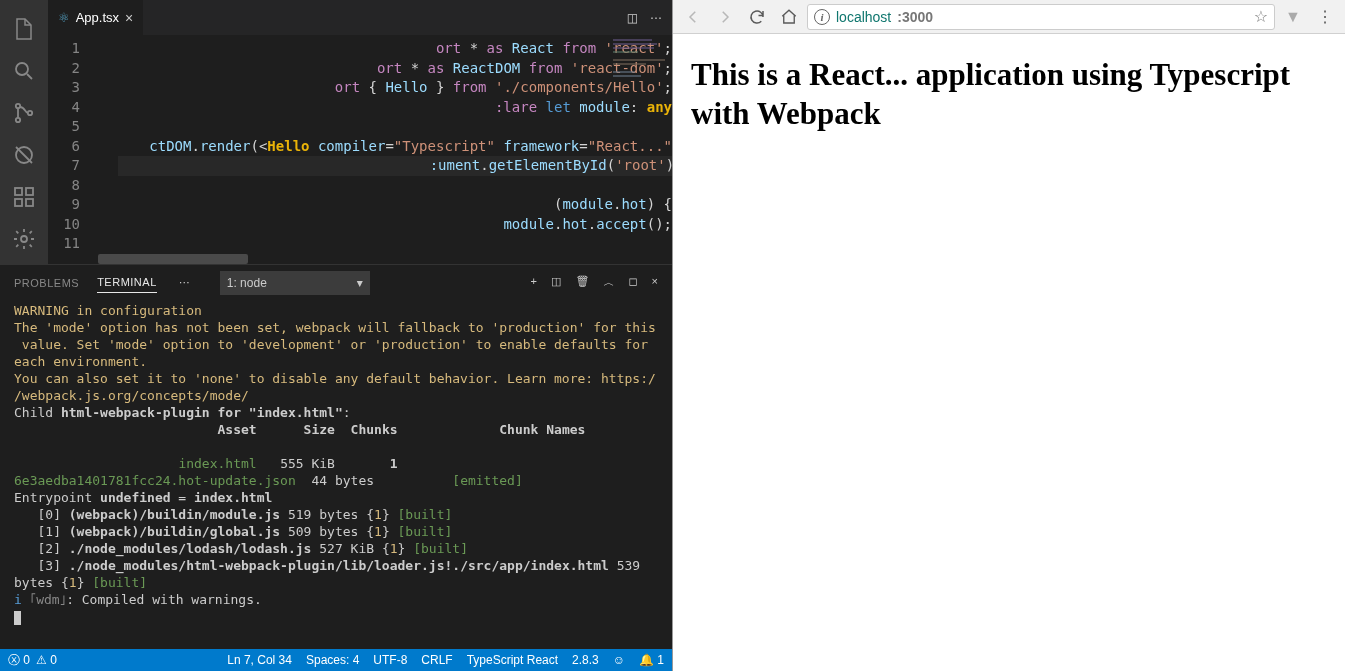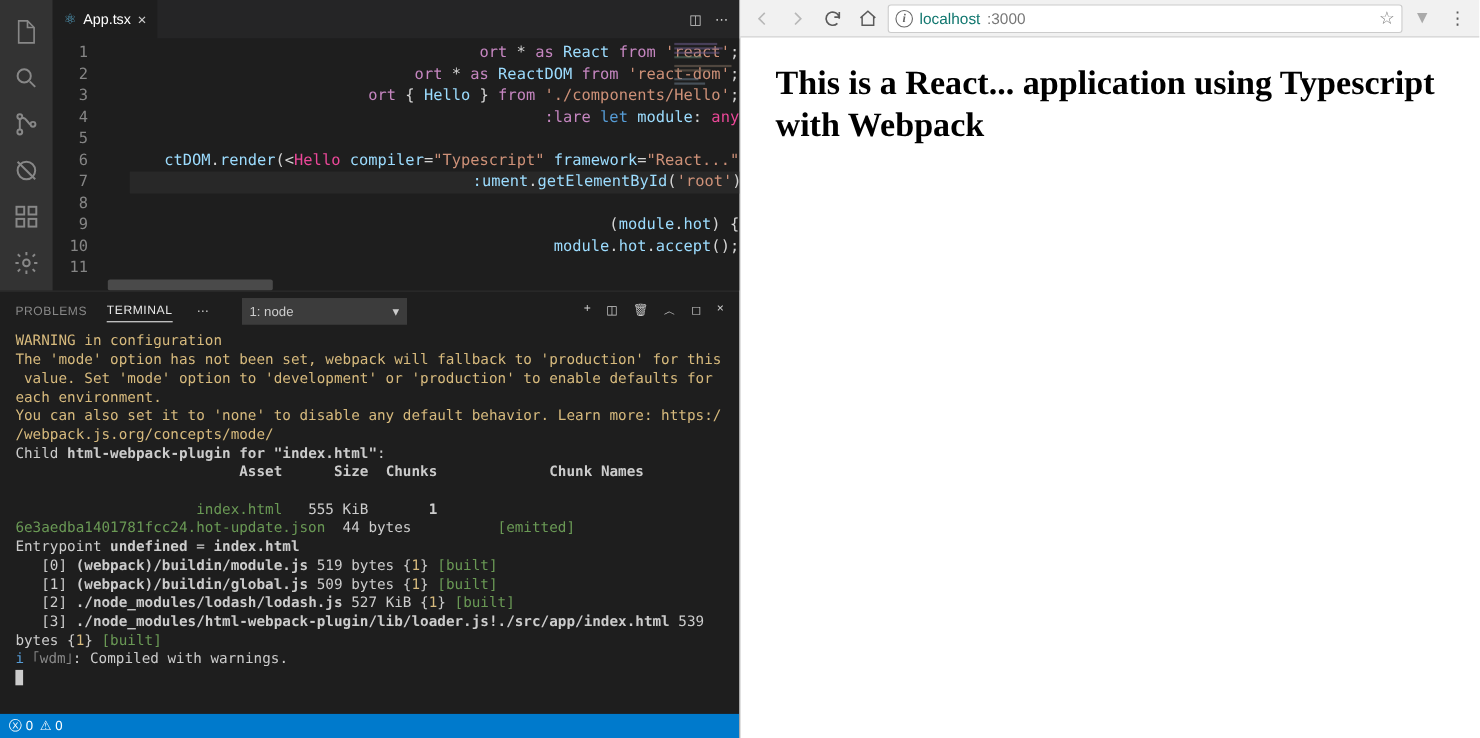--- a/index.html
+++ b/index.html
@@ -15,21 +15,21 @@
 .tab{display:flex;align-items:center;padding:0 10px;background:#1e1e1e;color:#fff;font-size:13px;gap:6px;cursor:pointer;}
 .tab .fi{color:#519aba;}
 .tab .cl{color:#ccc;cursor:pointer;font-size:14px;}
 .tabs-sp{flex:1;}
 .tabs-ic{display:flex;align-items:center;gap:12px;padding:0 10px;color:#ccc;}
 .tabs-ic span{cursor:pointer;}
 .ed{flex:1;display:flex;background:#1e1e1e;font-family:Consolas,monospace;font-size:14px;position:relative;overflow:hidden;}
 .gut{width:50px;text-align:right;color:#858585;padding:4px 18px 0 0;line-height:19.5px;user-select:none;}
 .code{flex:1;padding:4px 0 0 0;line-height:19.5px;white-space:pre;color:#d4d4d4;text-align:right;}
 .cl7{background:#282828;display:inline-block;width:100%;margin-left:20px;}
-.k{color:#c586c0;}.v{color:#9cdcfe;}.t{color:#ec4899;}.s{color:#ce9178;}.b{color:#569cd6;}
+.k{color:#c586c0;}.v{color:#9cdcfe;}.t{color:#eab308;font-weight:bold;}.s{color:#ce9178;}.b{color:#569cd6;}
 .curs{border-left:1px solid #fff;}
 .mini{position:absolute;top:4px;right:4px;width:55px;height:70px;opacity:.55;}
 .mini div{height:2px;margin-bottom:2px;}
 .hscroll{position:absolute;bottom:0;left:50px;height:10px;width:150px;background:#4a4a4a;border-radius:2px;}
 .panel{height:385px;background:#1e1e1e;display:flex;flex-direction:column;border-top:1px solid #333;}
 .ptabs{height:35px;display:flex;align-items:center;padding:0 14px;gap:18px;font-size:11px;}
 .ptab{color:#888;letter-spacing:.5px;cursor:pointer;padding:4px 0;}
 .ptab.act2{color:#e7e7e7;border-bottom:1px solid #e7e7e7;}
 .pdots{color:#ccc;cursor:pointer;margin-left:4px;}
 .psel{margin-left:12px;background:#3c3c3c;border:1px solid #3c3c3c;color:#ccc;height:24px;width:150px;padding:0 6px;display:flex;align-items:center;justify-content:space-between;cursor:pointer;font-size:12px;gap:38px;}
@@ -43,23 +43,23 @@
 .status .sr{margin-left:auto;gap:14px;}
 .status span{cursor:pointer;}
 
 .br{width:673px;height:671px;display:flex;flex-direction:column;border-left:1px solid #999;background:#fff;}
 .tb{height:34px;background:#f1f1f1;border-bottom:1px solid #d0d0d0;display:flex;align-items:center;padding:0 6px;gap:4px;}
 .tb .nb{width:28px;height:28px;display:flex;align-items:center;justify-content:center;color:#5a5a5a;cursor:pointer;border-radius:14px;}
 .tb .nb.dis{color:#b8b8b8;}
 .addr{flex:1;height:26px;background:#fff;border:1px solid #ccc;border-radius:3px;display:flex;align-items:center;padding:0 6px;gap:6px;font-size:14px;}
 .addr .info{width:16px;height:16px;border:1.3px solid #666;border-radius:50%;display:flex;align-items:center;justify-content:center;font-size:11px;color:#666;font-family:Georgia,serif;font-style:italic;font-weight:bold;}
 .addr .u1{color:#0f766e;}
-.addr .u2{color:#777;}
+.addr .u2{color:#777;font-weight:bold;}
 .addr .star{margin-left:auto;color:#777;cursor:pointer;font-size:16px;}
-.page{flex:1;padding:22px 32px;font-family:"Times New Roman",serif;}
+.page{flex:1;padding:22px 18px;font-family:"Times New Roman",serif;}
 .page h1{font-size:31px;font-weight:bold;line-height:1.25;}
 </style>
 </head>
 <body>
 
 <div class="vs">
  <div class="vs-top">
   <div class="act">
    <div class="ic">
           <svg viewBox="0 0 24 24" fill="none" stroke="currentColor" stroke-width="1.5">
@@ -164,20 +164,30 @@
     <span>×</span>
    </div>
   </div>
   <div class="term" id="term"><div class="ty">WARNING in configuration</div><div class="ty">The 'mode' option has not been set, webpack will fallback to 'production' for this</div><div class="ty"> value. Set 'mode' option to 'development' or 'production' to enable defaults for </div><div class="ty">each environment.</div><div class="ty">You can also set it to 'none' to disable any default behavior. Learn more: https:/</div><div class="ty">/webpack.js.org/concepts/mode/</div><div class="tw">Child <span class="tw" style="font-weight:bold">html-webpack-plugin for "index.html"</span>:</div><div class="tw">                          <span style="font-weight:bold">Asset</span>      <span style="font-weight:bold">Size</span>  <span style="font-weight:bold">Chunks</span>             <span style="font-weight:bold">Chunk Names</span></div><div class="tw">&nbsp;</div><div class="tw">                     <span class="tg">index.html</span>   555 KiB       <span style="font-weight:bold">1</span></div><div class="tw"><span class="tg">6e3aedba1401781fcc24.hot-update.json</span>  44 bytes          <span class="tg">[emitted]</span></div><div class="tw">Entrypoint <span style="font-weight:bold">undefined</span> = <span style="font-weight:bold">index.html</span></div><div class="tw">   [0] <span style="font-weight:bold">(webpack)/buildin/module.js</span> 519 bytes {<span class="ty">1</span>} <span class="tg">[built]</span></div><div class="tw">   [1] <span style="font-weight:bold">(webpack)/buildin/global.js</span> 509 bytes {<span class="ty">1</span>} <span class="tg">[built]</span></div><div class="tw">   [2] <span style="font-weight:bold">./node_modules/lodash/lodash.js</span> 527 KiB {<span class="ty">1</span>} <span class="tg">[built]</span></div><div class="tw">   [3] <span style="font-weight:bold">./node_modules/html-webpack-plugin/lib/loader.js!./src/app/index.html</span> 539 </div><div class="tw">bytes {<span class="ty">1</span>} <span class="tg">[built]</span></div><div class="tw"><span class="tc">i</span> <span style="color:#888">｢wdm｣</span>: Compiled with warnings.</div><div><span class="bcur"></span></div></div>
  </div>
  <div class="status">
   <div class="sl">
    <span>ⓧ <span>0</span></span>
    <span>⚠ <span>0</span></span>
   </div>
+  <div class="sr">
+   <span>Ln 7, Col 34</span>
+   <span>Spaces: 4</span>
+   <span>UTF-8</span>
+   <span>CRLF</span>
+   <span>TypeScript React</span>
+   <span>2.8.3</span>
+   <span>☺</span>
+   <span>🔔 <span>1</span></span>
+  </div>
  </div>
 </div>
 
 <div class="br">
  <div class="tb">
   <div class="nb dis">
         <svg width="18" height="18" viewBox="0 0 24 24" fill="none" stroke="currentColor" stroke-width="2">
           <path d="M15 5l-7 7 7 7"></path>
         </svg>
       </div>

